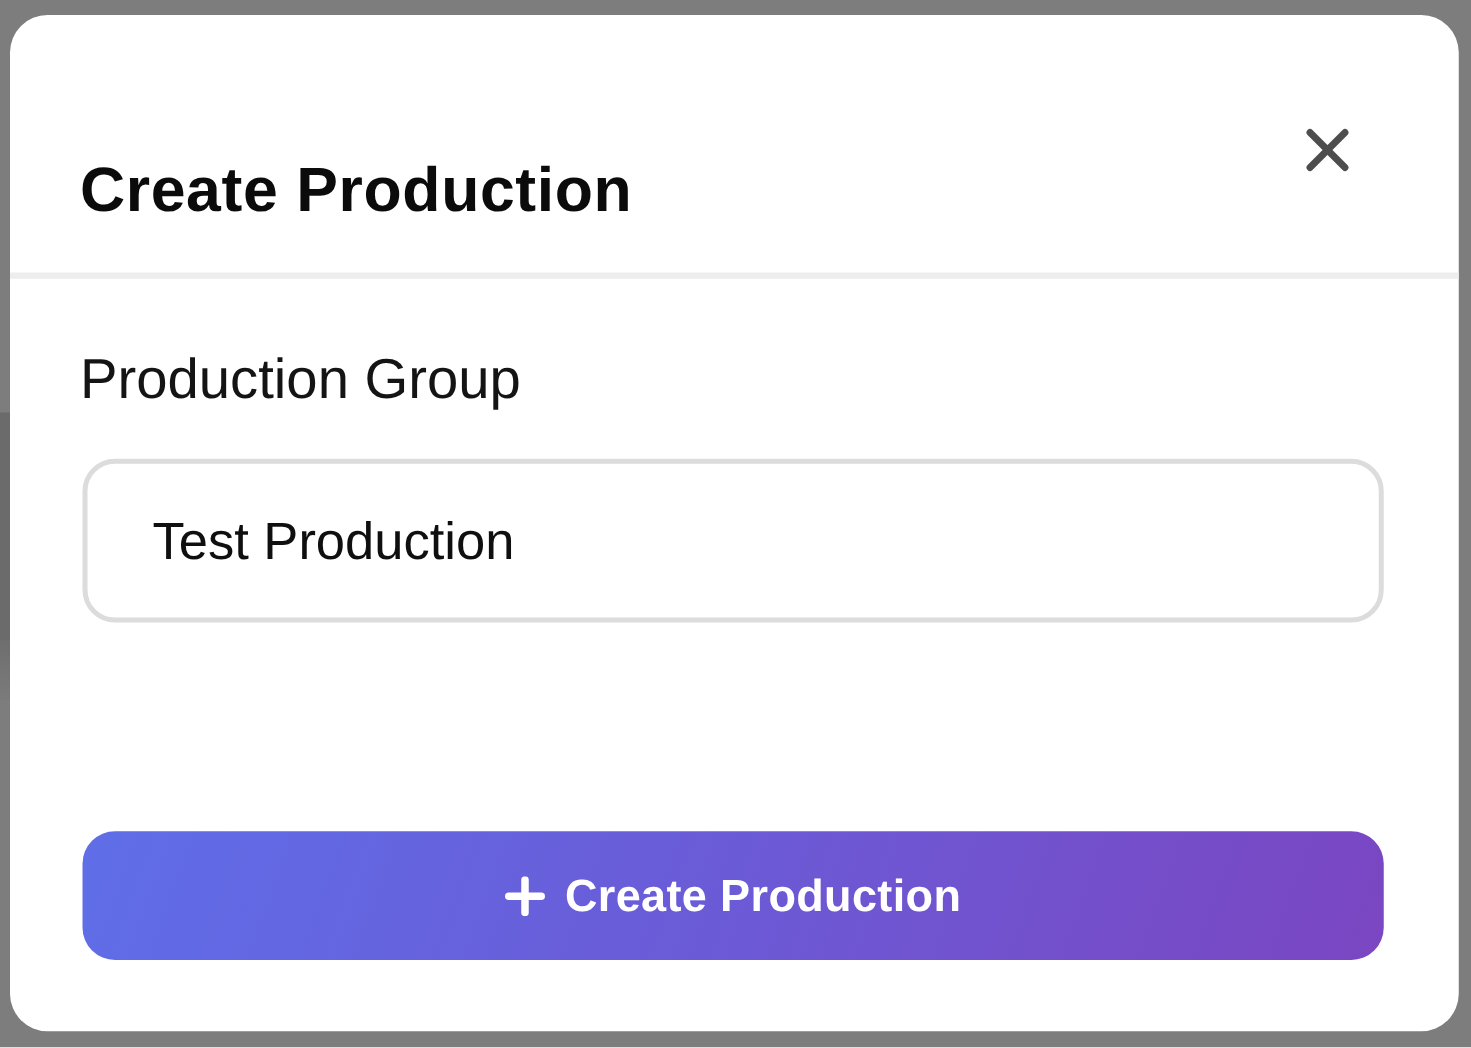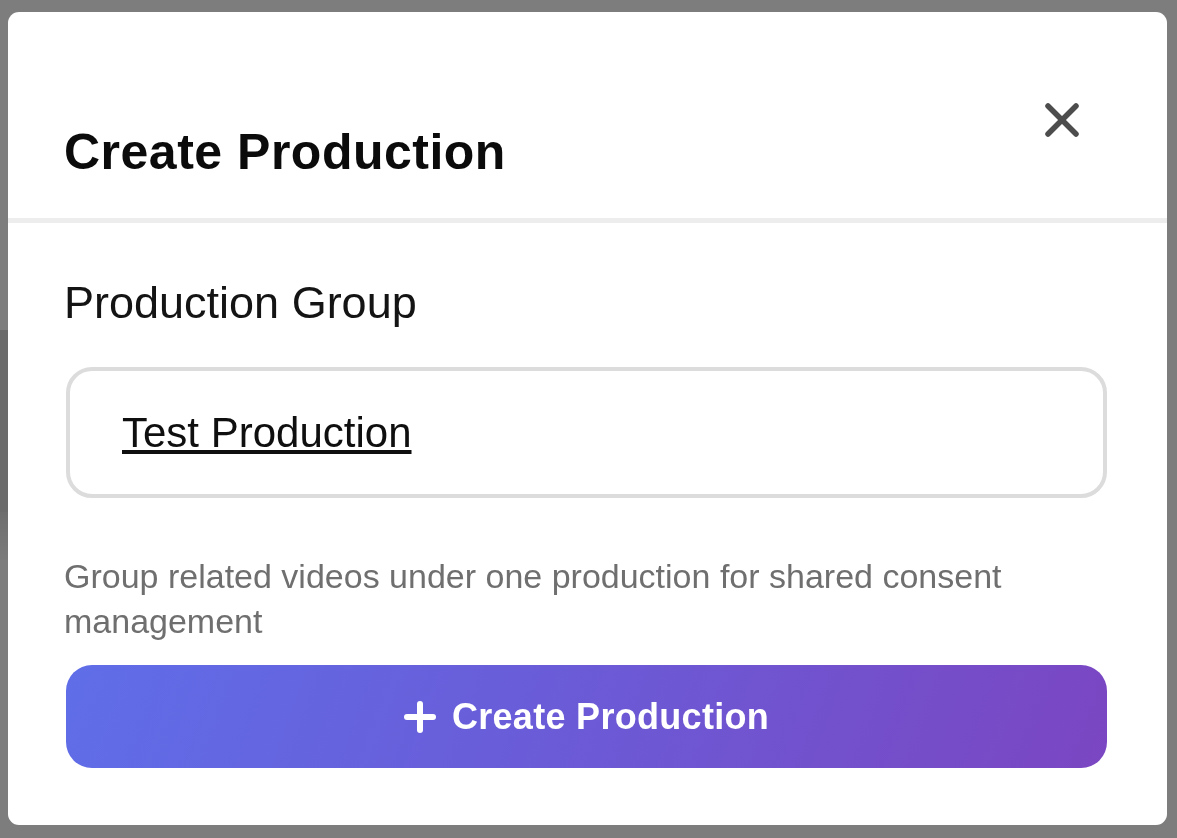--- a/index.html
+++ b/index.html
@@ -31,21 +31,21 @@
     height: 48px;
     background: linear-gradient(#6e6e6e, #7b7b7b);
   }
   .modal {
     position: absolute;
     left: 8px;
     top: 12px;
     width: 1159px;
     height: 813px;
     background: #ffffff;
-    border-radius: 11px;
+    border-radius: 30px;
   }
   .modal-title {
     position: absolute;
     left: 56px;
     top: 78px;
     font-size: 50px;
     line-height: 56px;
     font-weight: 700;
     color: #0b0b0b;
     letter-spacing: 0.5px;
@@ -91,21 +91,20 @@
     height: 131px;
     box-sizing: border-box;
     border: 4px solid #dcdcdc;
     border-radius: 26px;
     background: #ffffff;
     padding: 0 40px 0 52px;
     font-family: "Liberation Sans", sans-serif;
     font-size: 42px;
     color: #0f0f0f;
     outline: none;
-    text-decoration: underline;
   }
   .helper-text {
     position: absolute;
     left: 56px;
     top: 508px;
     width: 1010px;
     font-size: 34px;
     line-height: 45px;
     font-weight: 400;
     color: #6f6f6f;
@@ -151,21 +150,20 @@
         </svg>
       </span>
     </button>
 
     <div class="divider"></div>
 
     <label class="field-label">Production Group</label>
 
     <input class="name-input" type="text" value="Test Production" style="">
 
-    <p class="helper-text">Group related videos under one production for shared consent management</p>
 
     <button class="create-btn">
       <span>
         <svg class="icon-svg" width="32" height="32" viewBox="0 0 32 32">
           <line x1="16" y1="3" x2="16" y2="29" stroke="#ffffff" stroke-width="6" stroke-linecap="round"></line>
           <line x1="3" y1="16" x2="29" y2="16" stroke="#ffffff" stroke-width="6" stroke-linecap="round"></line>
         </svg>
       </span>
       <span>Create Production</span>
     </button>

